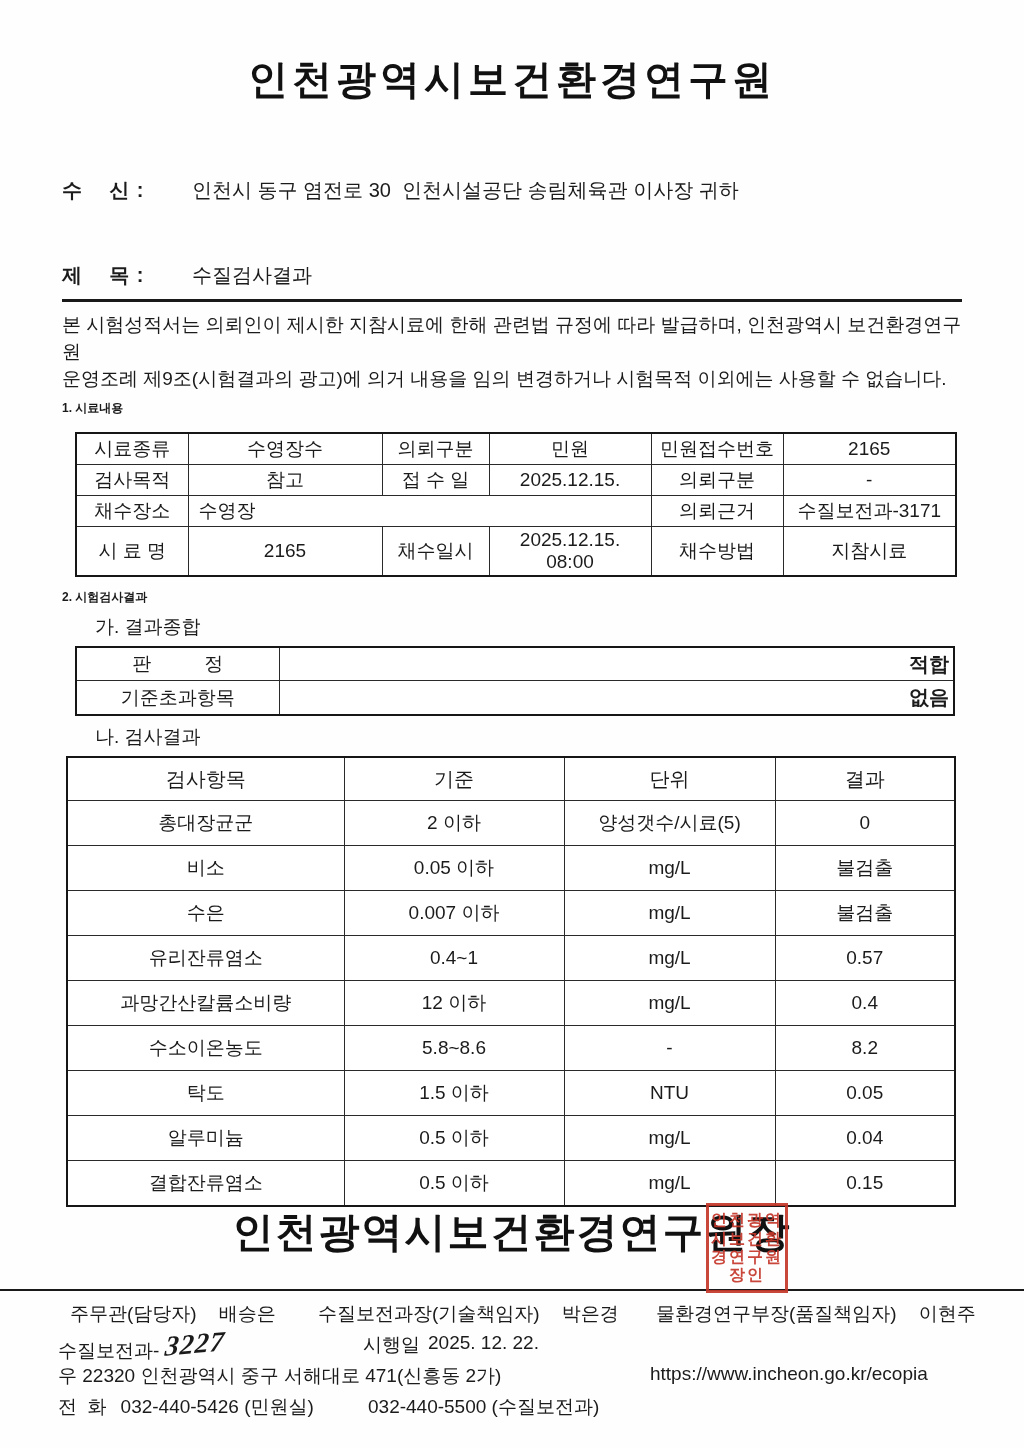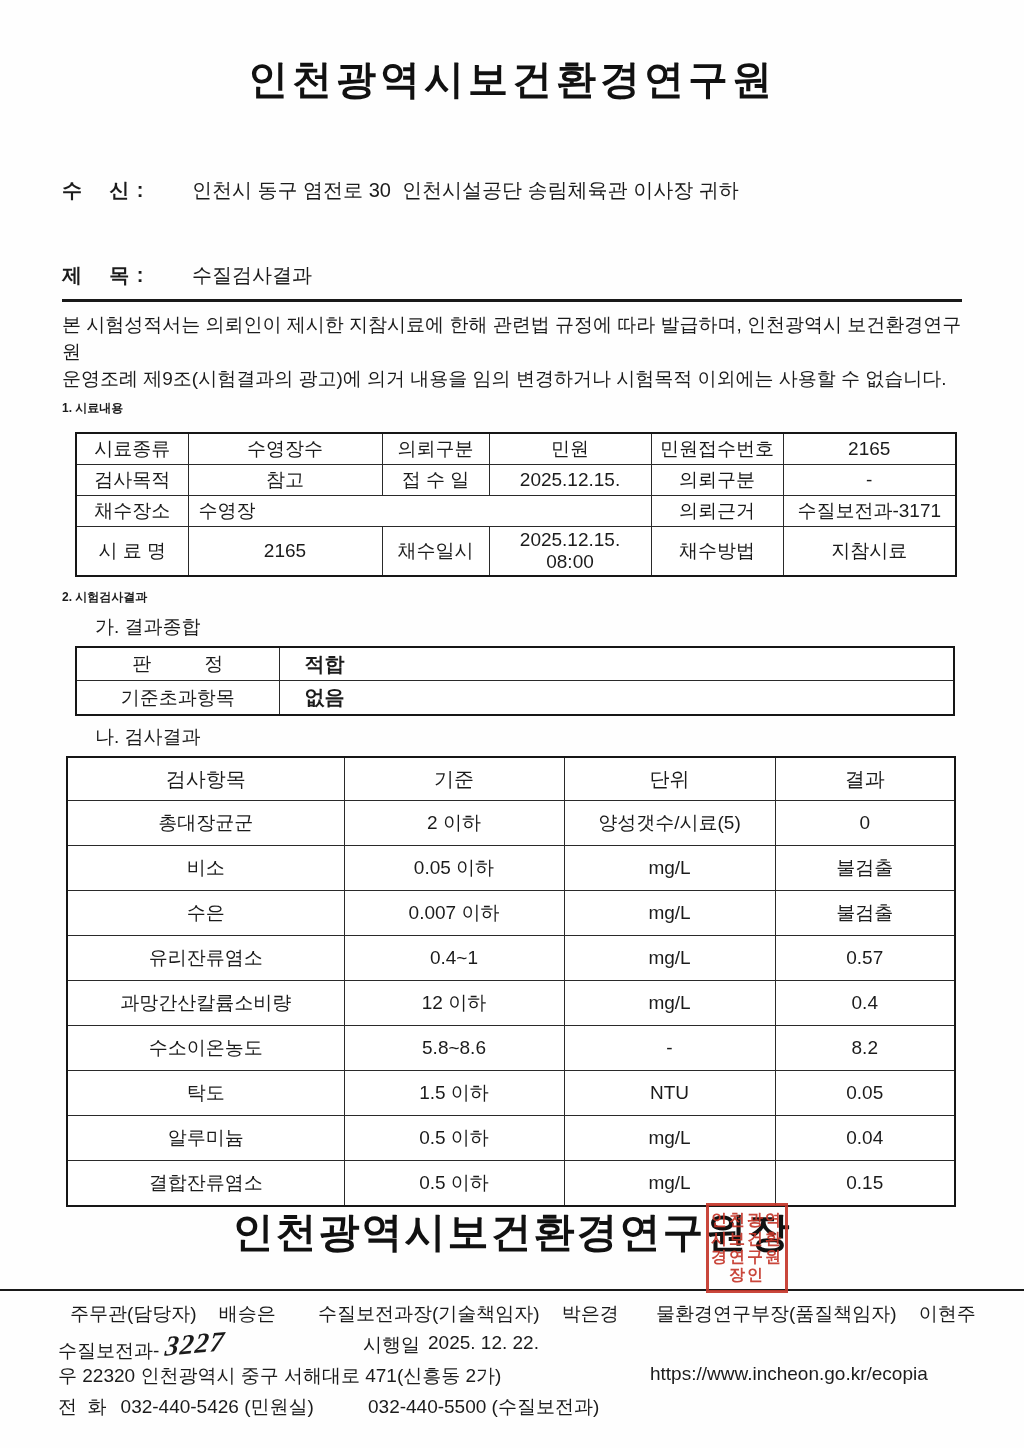--- a/index.html
+++ b/index.html
@@ -36,21 +36,21 @@
   td, th { border:1px solid #2a2a2a; font-size:19px; font-weight:400; text-align:center; padding:2px 4px; overflow:hidden; }
   .t-outer { border:2px solid #161616; }
 
   .tbl-sample { width:880px; margin-left:13px; margin-top:15px;padding-left:12px; }
   .tbl-sample td { height:30px; }
   .tbl-sample td.left { text-align:left; padding-left:10px; }
 
   .tbl-summary { width:880px; margin-left:13px; }
   .tbl-summary td { height:34px; }
   .tbl-summary td.label { white-space:pre; }
-  .tbl-summary td.val { text-align:left; padding-left:25px; font-weight:700; font-size:20px; }
+  .tbl-summary td.val { text-align:right; padding-left:25px; font-weight:700; font-size:20px; }
 
   .tbl-detail { width:888px; margin-left:4px; }
   .tbl-detail th { height:44px; font-weight:400; font-size:20px; }
   .tbl-detail td { height:45px; }
 
   .footer { position:absolute; left:0; top:1205px; width:1024px; }
   .sig-wrap { position:relative; text-align:center; height:72px; }
   .sig-title { font-size:41px; font-weight:700; letter-spacing:2px; color:#111; position:relative; z-index:1; }
   .seal {
     position:absolute; left:706px; top:-2px; width:82px; height:90px;

